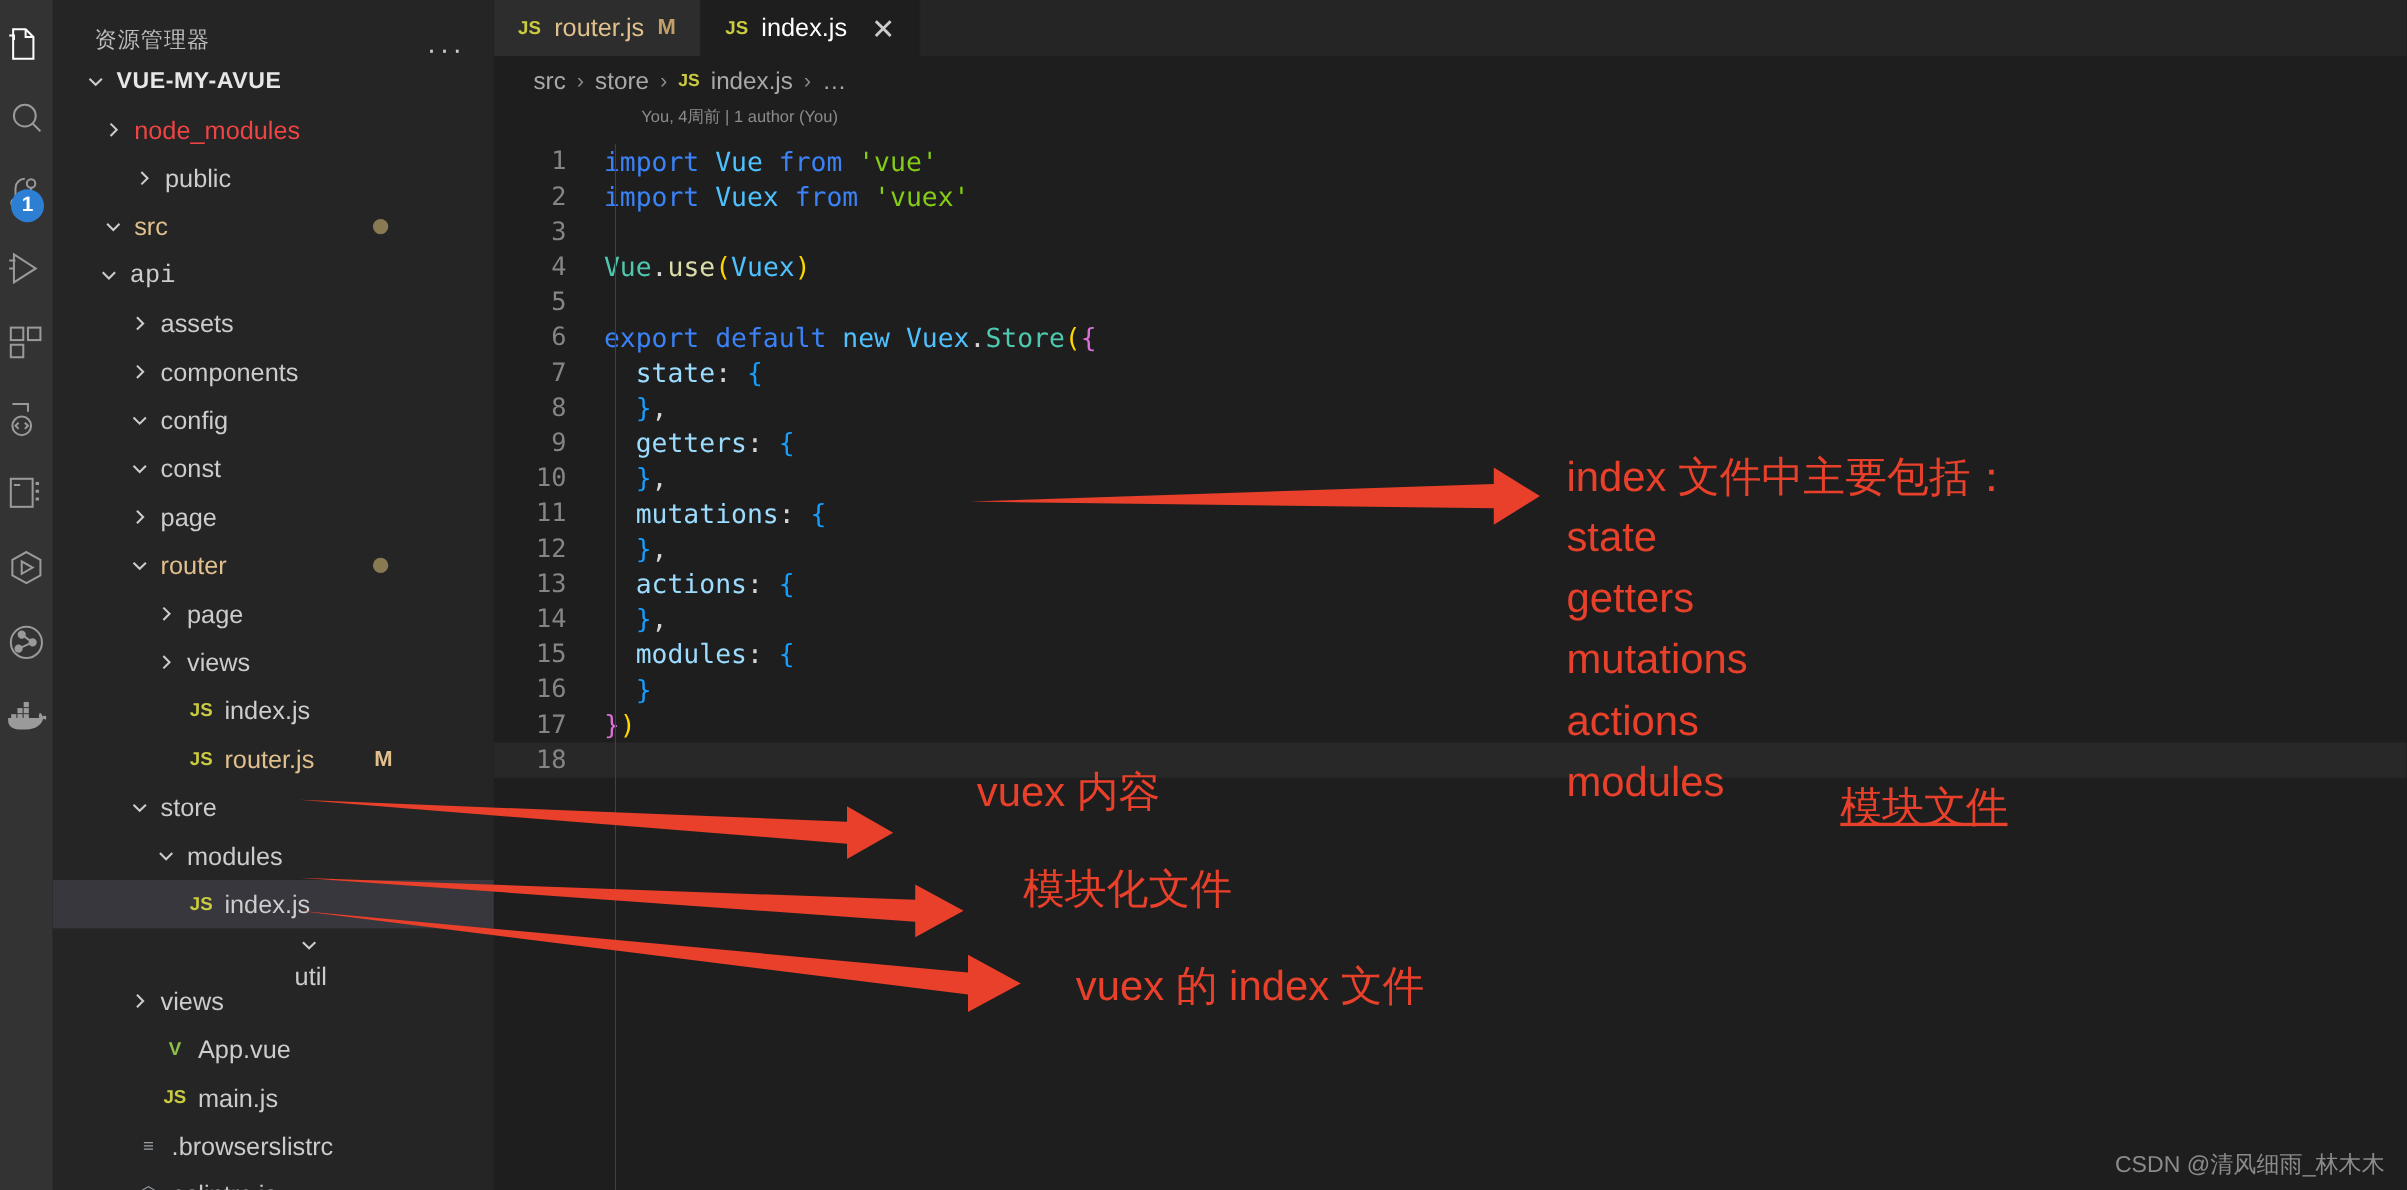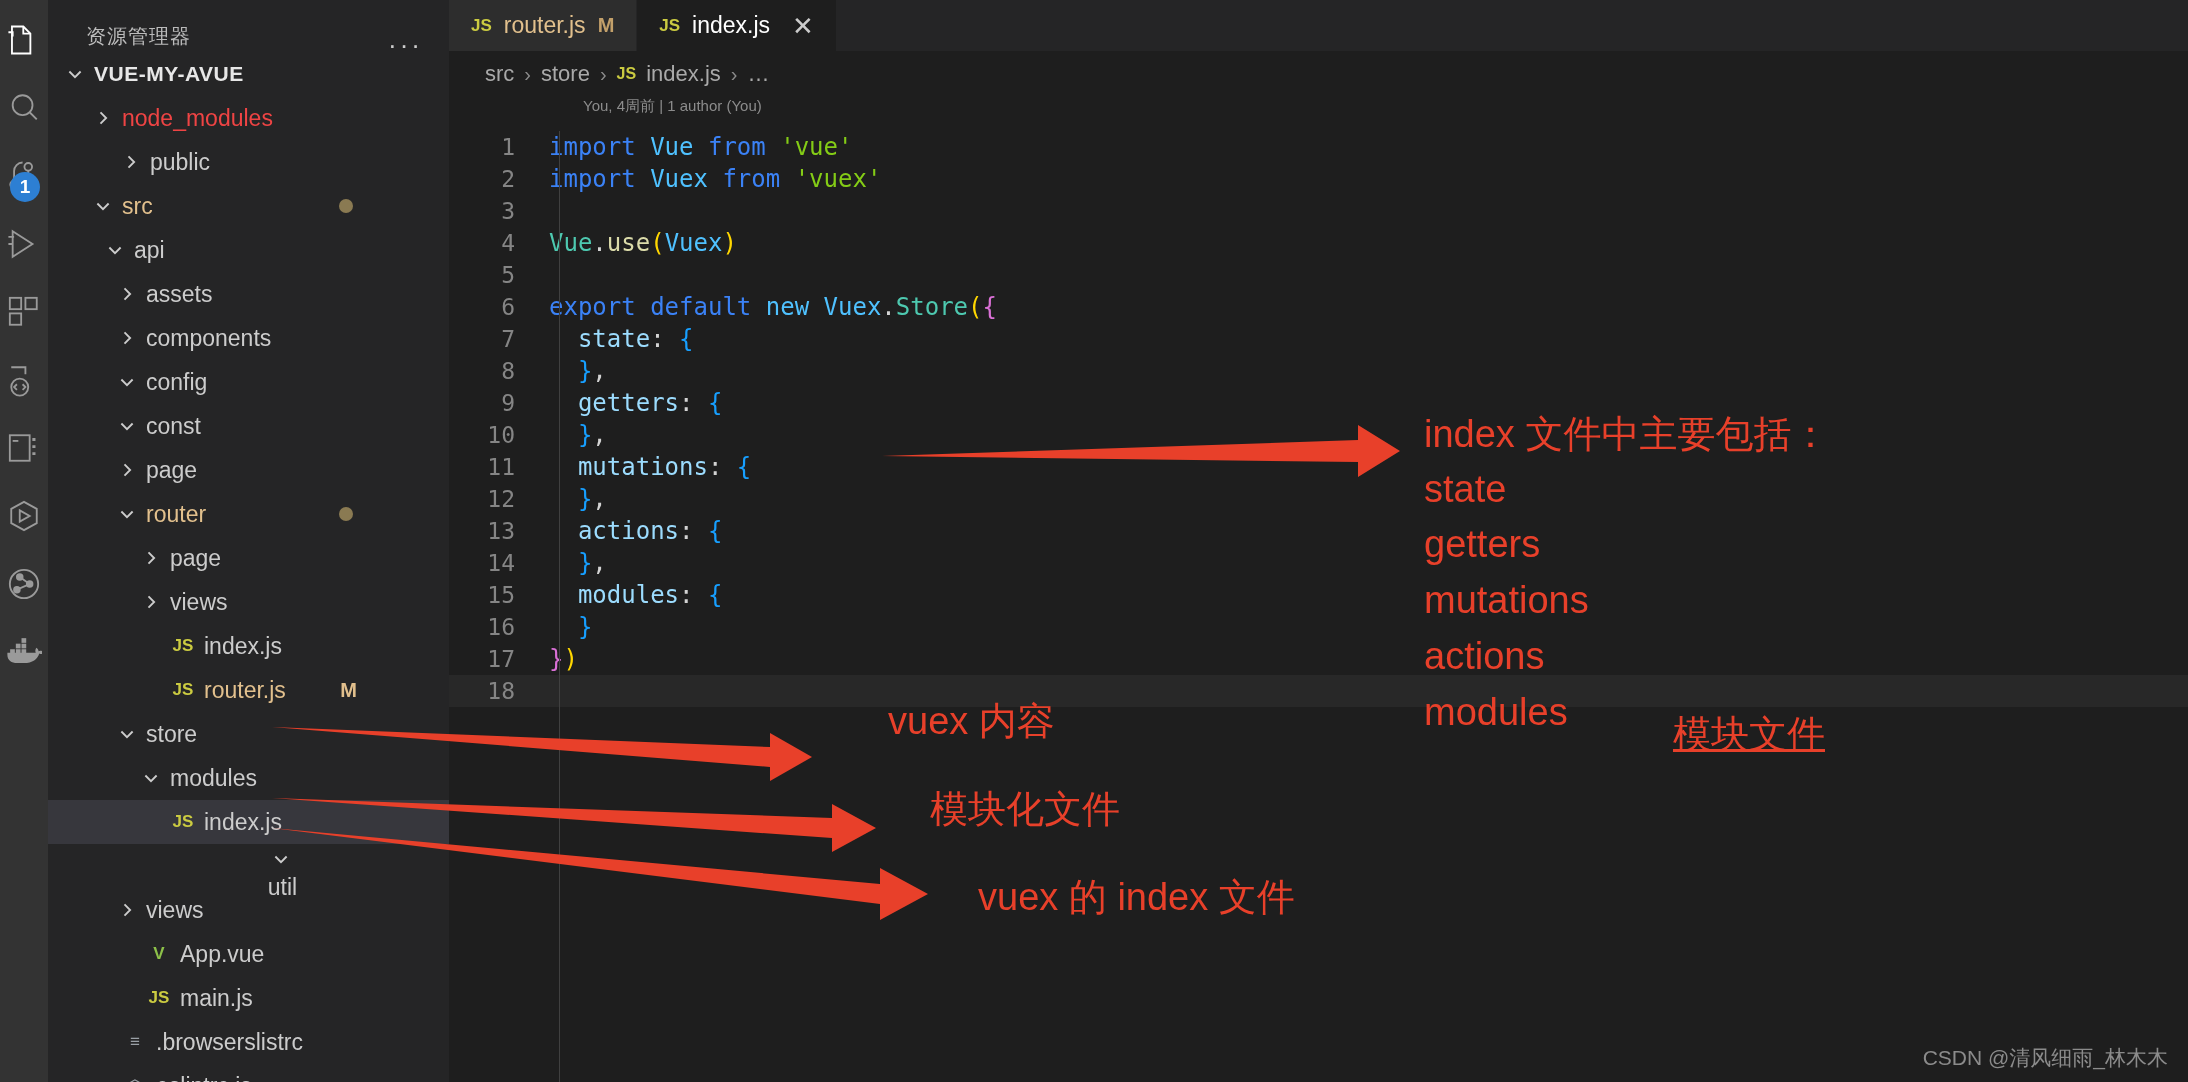--- a/index.html
+++ b/index.html
@@ -272,21 +272,21 @@
       </svg>
     </div>
   </div>
 
   <div class="sidebar">
     <div class="sidebar-header">
       <span class="title">资源管理器</span>
       <span class="dots">···</span>
     </div>
     <div class="tree" id="tree">
-        <div class="tree-row" style="padding-left: 12px;">
+        <div class="tree-row" style="padding-left: 24px;">
           <span class="twisty">
             <svg width="20" height="20" viewBox="0 0 16 16" fill="none" stroke="#cccccc" stroke-width="1.5">
               <path d="M3.5 6l4.5 4.5L12.5 6"></path>
             </svg>
           </span>
           <span class="label root">VUE-MY-AVUE</span>
         </div>
         <div class="tree-row" style="padding-left: 40px;">
           <span class="twisty">
             <svg width="20" height="20" viewBox="0 0 16 16" fill="none" stroke="#cccccc" stroke-width="1.5">
@@ -305,21 +305,21 @@
         </div>
         <div class="tree-row" style="padding-left: 40px;">
           <span class="twisty">
             <svg width="20" height="20" viewBox="0 0 16 16" fill="none" stroke="#cccccc" stroke-width="1.5">
               <path d="M3.5 6l4.5 4.5L12.5 6"></path>
             </svg>
           </span>
           <span class="label mod">src</span>
           <span class="dot-mod"></span>
         </div>
-        <div class="tree-row" style="padding-left: 52px;">
+        <div class="tree-row" style="padding-left: 36px; font-family: Liberation Mono, monospace;">
           <span class="twisty">
             <svg width="20" height="20" viewBox="0 0 16 16" fill="none" stroke="#cccccc" stroke-width="1.5">
               <path d="M3.5 6l4.5 4.5L12.5 6"></path>
             </svg>
           </span>
           <span class="label">api</span>
         </div>
         <div class="tree-row" style="padding-left: 64px;">
           <span class="twisty">
             <svg width="20" height="20" viewBox="0 0 16 16" fill="none" stroke="#cccccc" stroke-width="1.5">

